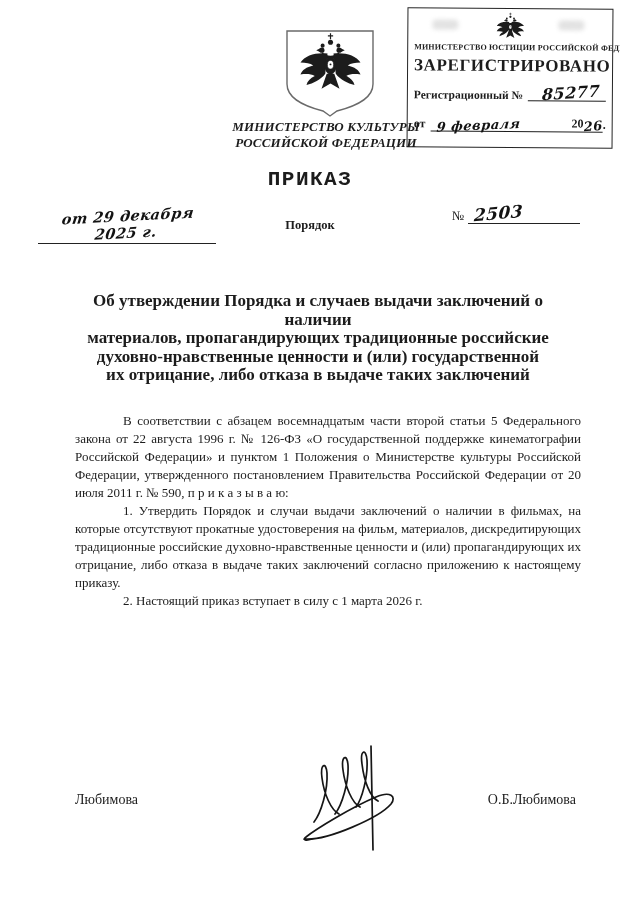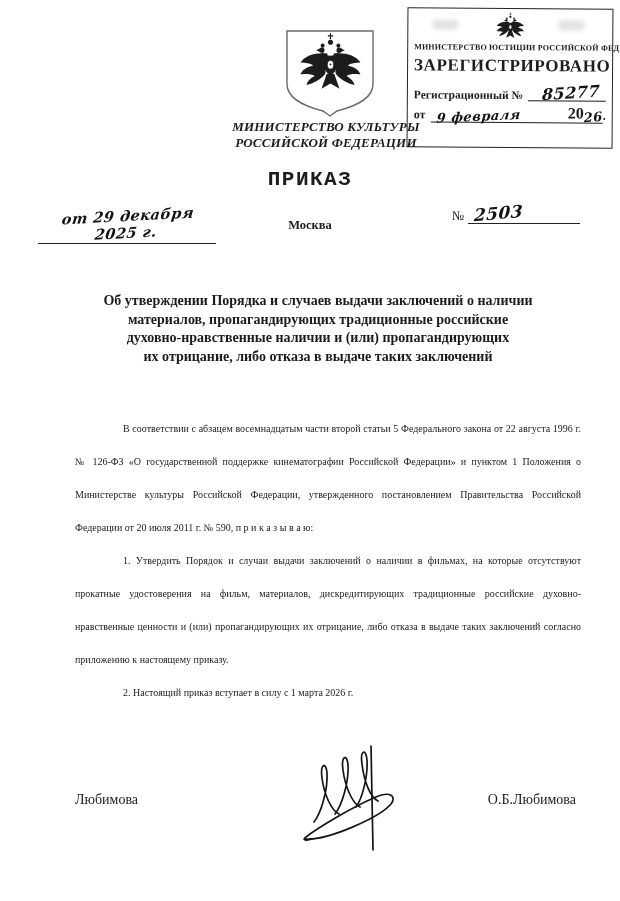--- a/index.html
+++ b/index.html
@@ -29,36 +29,36 @@
   .stamp-status { font-size:17px; font-weight:bold; letter-spacing:.6px; margin-top:4px; }
   .stamp-line { display:flex; align-items:flex-end; font-size:11.5px; font-weight:bold; margin-top:7px; text-align:left; }
   .stamp-line .u { flex:1; border-bottom:1.4px solid #1e1e1e; margin-left:5px; display:flex; align-items:flex-end; }
   .stamp-date-line { margin-top:3px; font-size:12px; }
   .hand {
     font-family:"DejaVu Serif","Liberation Serif",serif; font-style:italic;
     display:inline-block; letter-spacing:.5px; color:#131313;
   }
   .stamp-reg-num { font-size:16px; transform:rotate(-4deg) skewX(-6deg); margin:0 0 -2px 14px; font-weight:bold; }
   .stamp-date-val { font-size:13px; transform:rotate(-3deg) skewX(-8deg); margin:0 2px -2px 6px; font-weight:bold; }
-  .stamp-year-print { font-weight:bold; font-size:16px; margin-left:auto; }
+  .stamp-year-print { font-weight:bold; font-size:12px; margin-left:auto;margin-top:12px; }
   .stamp-year-val { font-size:13px; transform:rotate(-4deg); margin-bottom:-2px; font-weight:bold; }
   
   .doc-type {
     position:absolute; top:168px; left:0; right:0; text-align:center;
     font-size:21px; font-weight:bold; letter-spacing:1.5px;font-family:Liberation Mono, monospace;
   }
   .doc-date { position:absolute; left:38px; top:207px; width:178px; border-bottom:1.3px solid #222; padding-bottom:1px; text-align:center; }
   .doc-date .hand { font-size:14.5px; transform:rotate(-3deg) skewX(-10deg); font-weight:bold; }
   .doc-city { position:absolute; left:0; right:0; top:218px; text-align:center; font-size:12.5px; font-weight:bold; }
   .doc-num { position:absolute; left:452px; top:203px; width:128px; display:flex; align-items:flex-end; font-size:13px; }
   .doc-num .u { flex:1; border-bottom:1.3px solid #222; margin-left:4px; }
   .doc-num .hand { font-size:17px; transform:rotate(-5deg) skewX(-8deg); margin:0 0 -1px 6px; font-weight:bold; }
   
-  .title { position:absolute; top:292px; left:62px; right:46px; text-align:center; font-weight:bold; font-size:14px; line-height:18.5px; }
-  .body { position:absolute; top:412px; left:75px; right:39px; font-size:10px; line-height:33px; text-align:justify; }
+  .title { position:absolute; top:292px; left:62px; right:46px; text-align:center; font-weight:bold; font-size:17px; line-height:18.5px; }
+  .body { position:absolute; top:412px; left:75px; right:39px; font-size:13px; line-height:18px; text-align:justify; }
   .body p { text-indent:48px; }
   
   .sign-position { position:absolute; left:75px; top:792px; font-size:14px; }
   .sign-name { position:absolute; right:44px; top:792px; font-size:14px; }
   .sign-mark { position:absolute; left:298px; top:738px; }
   .defs-holder { position:absolute; width:0; height:0; overflow:hidden; }
 </style>
 </head>
 <body>
 
@@ -128,32 +128,32 @@
       </span>
       <span>.</span>
     </div>
   </div>
 
   <div class="doc-type">ПРИКАЗ</div>
 
   <div class="doc-date">
     <span class="hand">от 29 декабря 2025 г.</span>
   </div>
-  <div class="doc-city">Москва</div>
+  <div class="doc-city">Порядок</div>
   <div class="doc-num">
     <span>№</span>
     <span class="u">
       <span class="hand">2503</span>
     </span>
   </div>
 
   <div class="title">
     <div>Об утверждении Порядка и случаев выдачи заключений о наличии</div>
     <div>материалов, пропагандирующих традиционные российские</div>
-    <div>духовно-нравственные наличии и (или) пропагандирующих</div>
+    <div>духовно-нравственные ценности и (или) государственной</div>
     <div>их отрицание, либо отказа в выдаче таких заключений</div>
   </div>
 
   <div class="body">
     <p>В соответствии с абзацем восемнадцатым части второй статьи 5 Федерального закона от 22 августа 1996 г. № 126-ФЗ «О государственной поддержке кинематографии Российской Федерации» и пунктом 1 Положения о Министерстве культуры Российской Федерации, утвержденного постановлением Правительства Российской Федерации от 20 июля 2011 г. № 590, п р и к а з ы в а ю:</p>
     <p>1. Утвердить Порядок и случаи выдачи заключений о наличии в фильмах, на которые отсутствуют прокатные удостоверения на фильм, материалов, дискредитирующих традиционные российские духовно-нравственные ценности и (или) пропагандирующих их отрицание, либо отказа в выдаче таких заключений согласно приложению к настоящему приказу.</p>
     <p>2. Настоящий приказ вступает в силу с 1 марта 2026 г.</p>
   </div>
 
   <div class="sign-position">Любимова</div>

